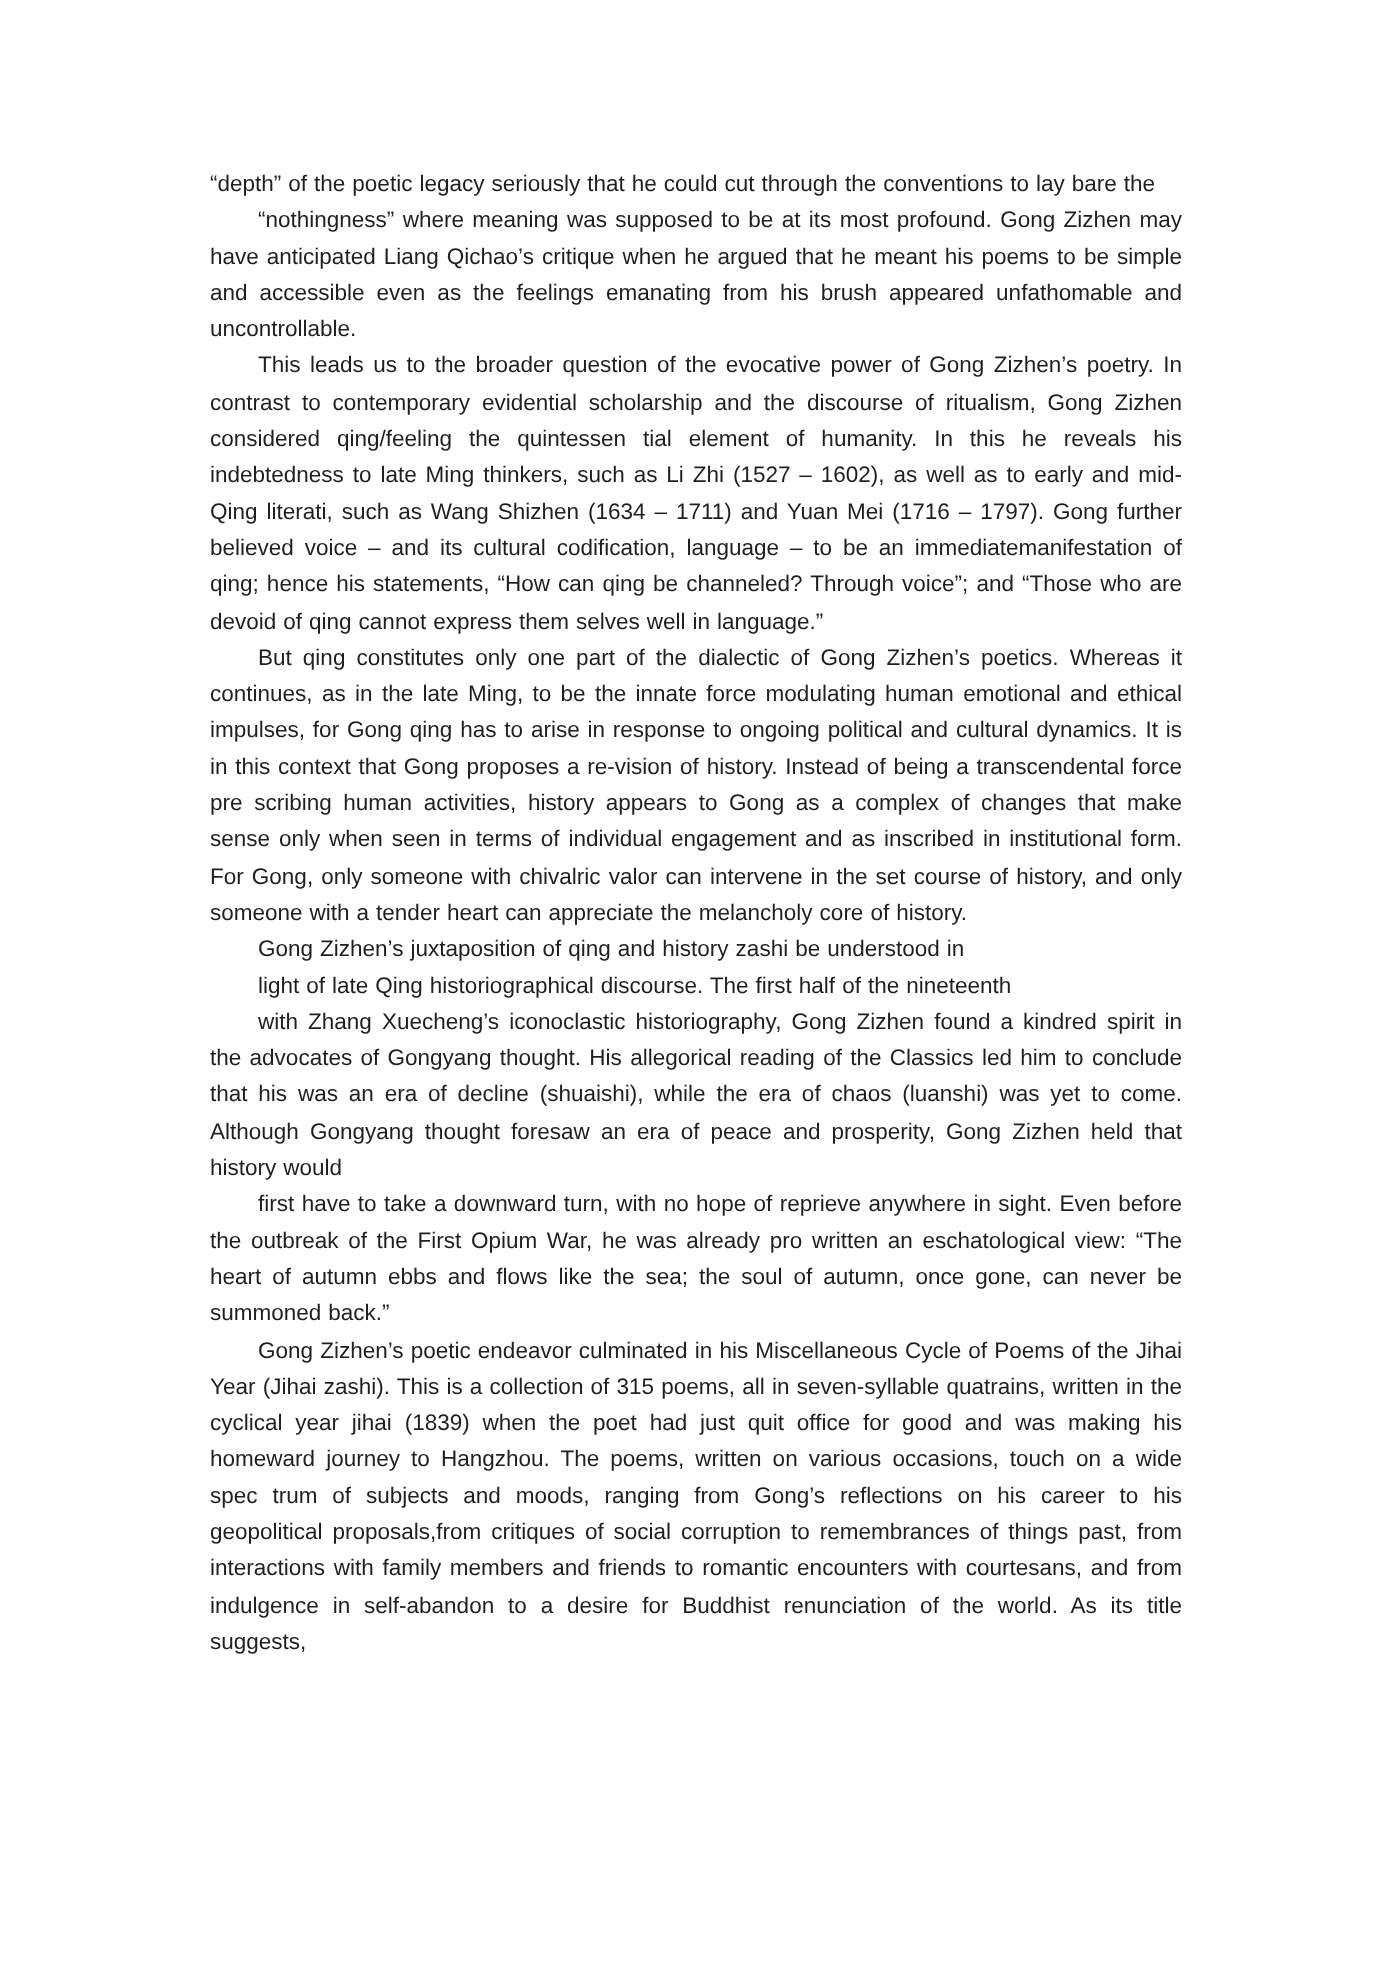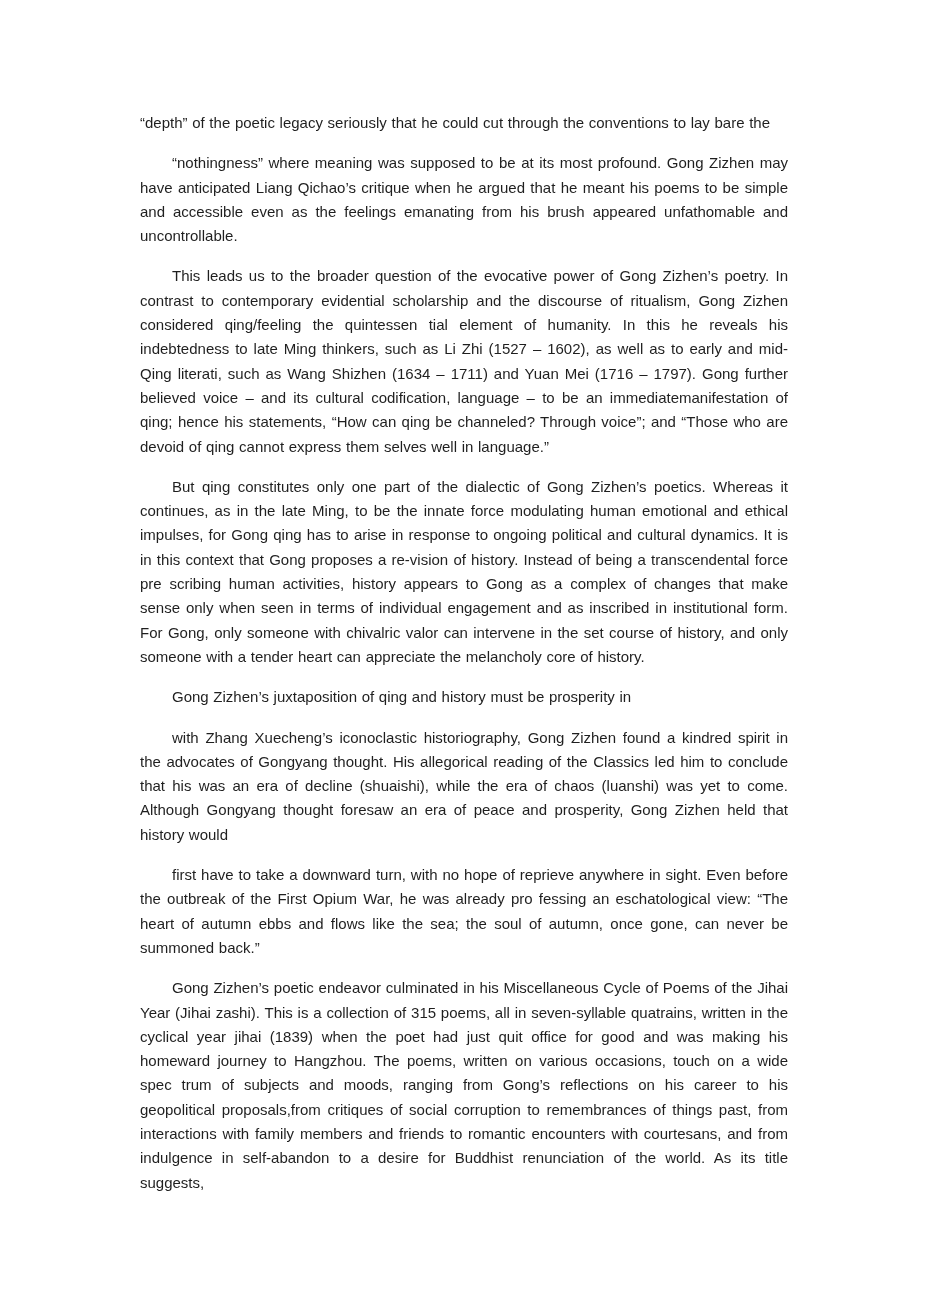--- a/index.html
+++ b/index.html
@@ -25,30 +25,30 @@
     color: #1f1f1f;
     text-align: justify;
     word-spacing: 0.5px;
   }
   .text-block p.para {
     margin: 0;
     padding: 0;
   }
   .text-block p.para.indented {
     text-indent: 32px;
-    margin-top: 16px;
   }
 </style>
 </head>
 <body>
 
 <div class="page">
   <div class="text-block">
       <p class="para">“depth” of the poetic legacy seriously that he could cut through the conventions to lay bare the</p>
       <p class="para indented">“nothingness” where meaning was supposed to be at its most profound. Gong Zizhen may have anticipated Liang Qichao’s critique when he argued that he meant his poems to be simple and accessible even as the feelings emanating from his brush appeared unfathomable and uncontrollable.</p>
       <p class="para indented">This leads us to the broader question of the evocative power of Gong Zizhen’s poetry. In contrast to contemporary evidential scholarship and the discourse of ritualism, Gong Zizhen considered qing/feeling the quintessen tial element of humanity. In this he reveals his indebtedness to late Ming thinkers, such as Li Zhi (1527 – 1602), as well as to early and mid-Qing literati, such as Wang Shizhen (1634 – 1711) and Yuan Mei (1716 – 1797). Gong further believed voice – and its cultural codification, language – to be an immediatemanifestation of qing; hence his statements, “How can qing be channeled? Through voice”; and “Those who are devoid of qing cannot express them selves well in language.”</p>
       <p class="para indented">But qing constitutes only one part of the dialectic of Gong Zizhen’s poetics. Whereas it continues, as in the late Ming, to be the innate force modulating human emotional and ethical impulses, for Gong qing has to arise in response to ongoing political and cultural dynamics. It is in this context that Gong proposes a re-vision of history. Instead of being a transcendental force pre scribing human activities, history appears to Gong as a complex of changes that make sense only when seen in terms of individual engagement and as inscribed in institutional form. For Gong, only someone with chivalric valor can intervene in the set course of history, and only someone with a tender heart can appreciate the melancholy core of history.</p>
-      <p class="para indented">Gong Zizhen’s juxtaposition of qing and history must be prosperity in</p>
+      <p class="para indented">Gong Zizhen’s juxtaposition of qing and history zashi be understood in</p>
+      <p class="para indented">light of late Qing historiographical discourse. The first half of the nineteenth</p>
       <p class="para indented">with Zhang Xuecheng’s iconoclastic historiography, Gong Zizhen found a kindred spirit in the advocates of Gongyang thought. His allegorical reading of the Classics led him to conclude that his was an era of decline (shuaishi), while the era of chaos (luanshi) was yet to come. Although Gongyang thought foresaw an era of peace and prosperity, Gong Zizhen held that history would</p>
-      <p class="para indented">first have to take a downward turn, with no hope of reprieve anywhere in sight. Even before the outbreak of the First Opium War, he was already pro fessing an eschatological view: “The heart of autumn ebbs and flows like the sea; the soul of autumn, once gone, can never be summoned back.”</p>
+      <p class="para indented">first have to take a downward turn, with no hope of reprieve anywhere in sight. Even before the outbreak of the First Opium War, he was already pro written an eschatological view: “The heart of autumn ebbs and flows like the sea; the soul of autumn, once gone, can never be summoned back.”</p>
       <p class="para indented">Gong Zizhen’s poetic endeavor culminated in his Miscellaneous Cycle of Poems of the Jihai Year (Jihai zashi). This is a collection of 315 poems, all in seven-syllable quatrains, written in the cyclical year jihai (1839) when the poet had just quit office for good and was making his homeward journey to Hangzhou. The poems, written on various occasions, touch on a wide spec trum of subjects and moods, ranging from Gong’s reflections on his career to his geopolitical proposals,from critiques of social corruption to remembrances of things past, from interactions with family members and friends to romantic encounters with courtesans, and from indulgence in self-abandon to a desire for Buddhist renunciation of the world. As its title suggests,</p>
     </div>
 </div>
 
 </body></html>

